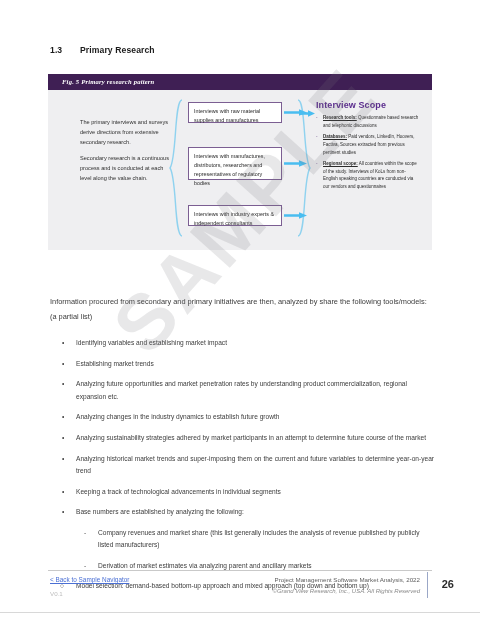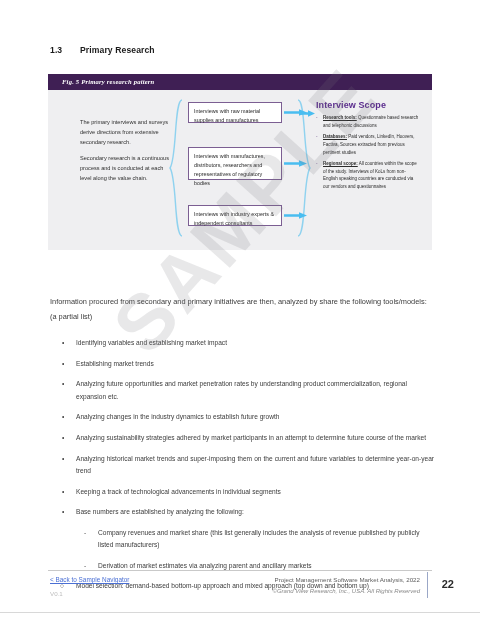--- a/index.html
+++ b/index.html
@@ -473,17 +473,17 @@
   </div>
 
 
   <div class="footer-rule"></div>
 
   <a class="footer-link" href="#">&lt; Back to Sample Navigator</a>
   <div class="footer-version">V0.1</div>
   <div class="footer-title">Project Management Software Market Analysis, 2022</div>
   <div class="footer-copy">©Grand View Research, Inc., USA. All Rights Reserved</div>
   <div class="footer-divider"></div>
-  <div class="page-num">22</div>
+  <div class="page-num">26</div>
 
   <div class="bottom-rule"></div>
 
 </div>
 
 </body></html>

